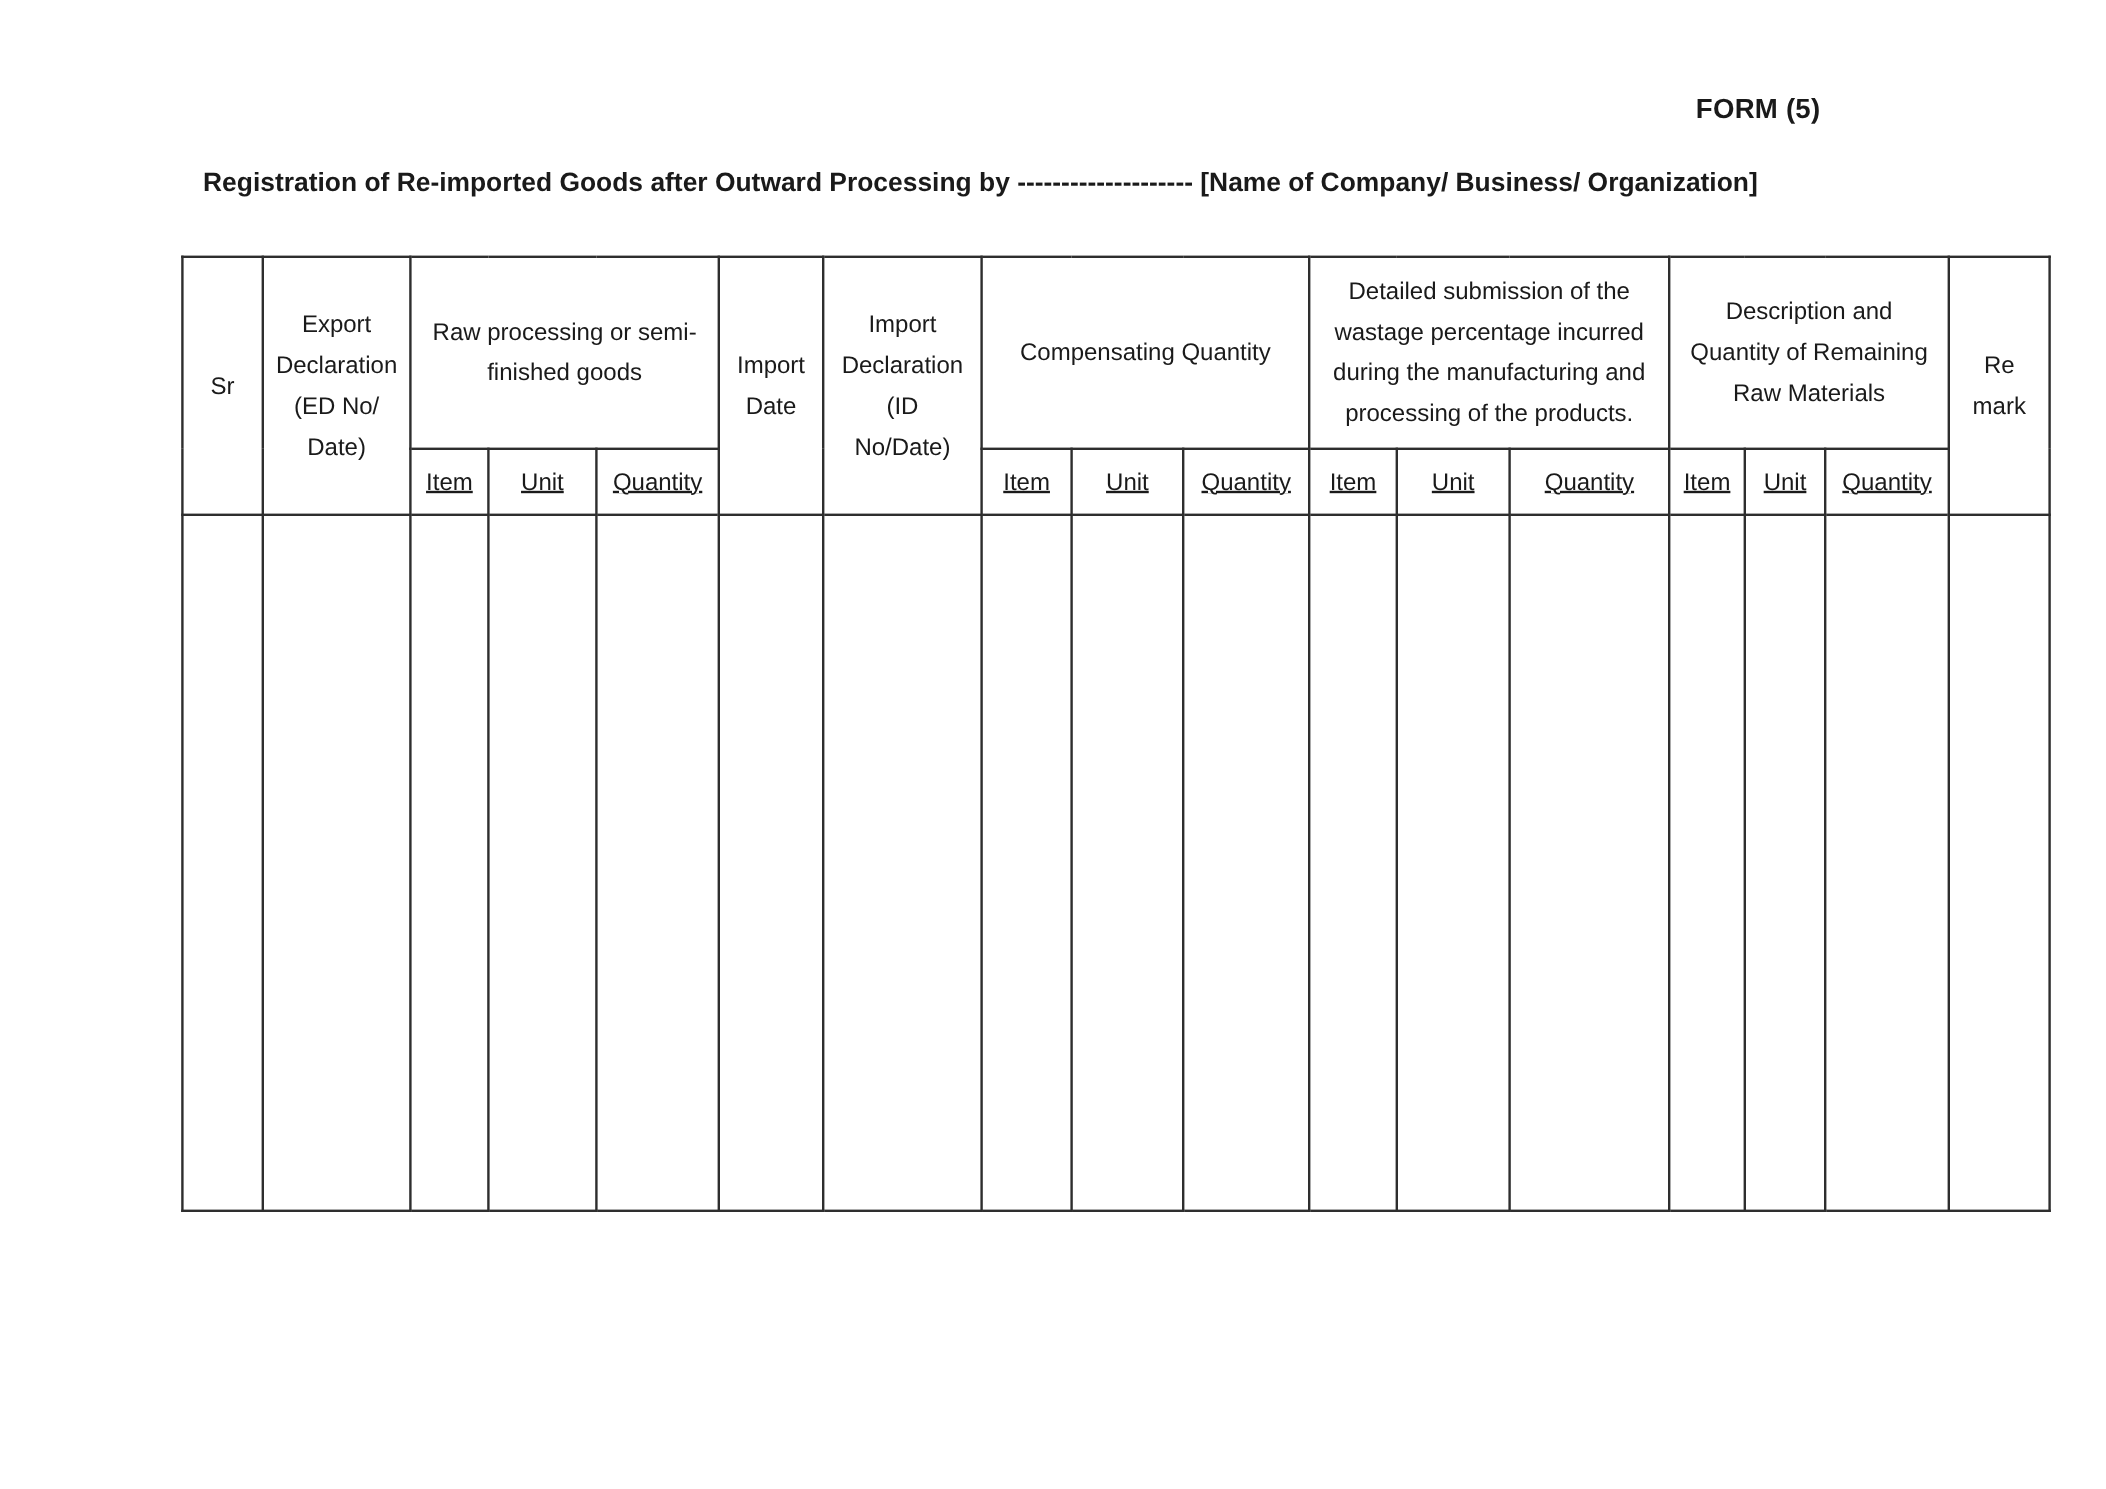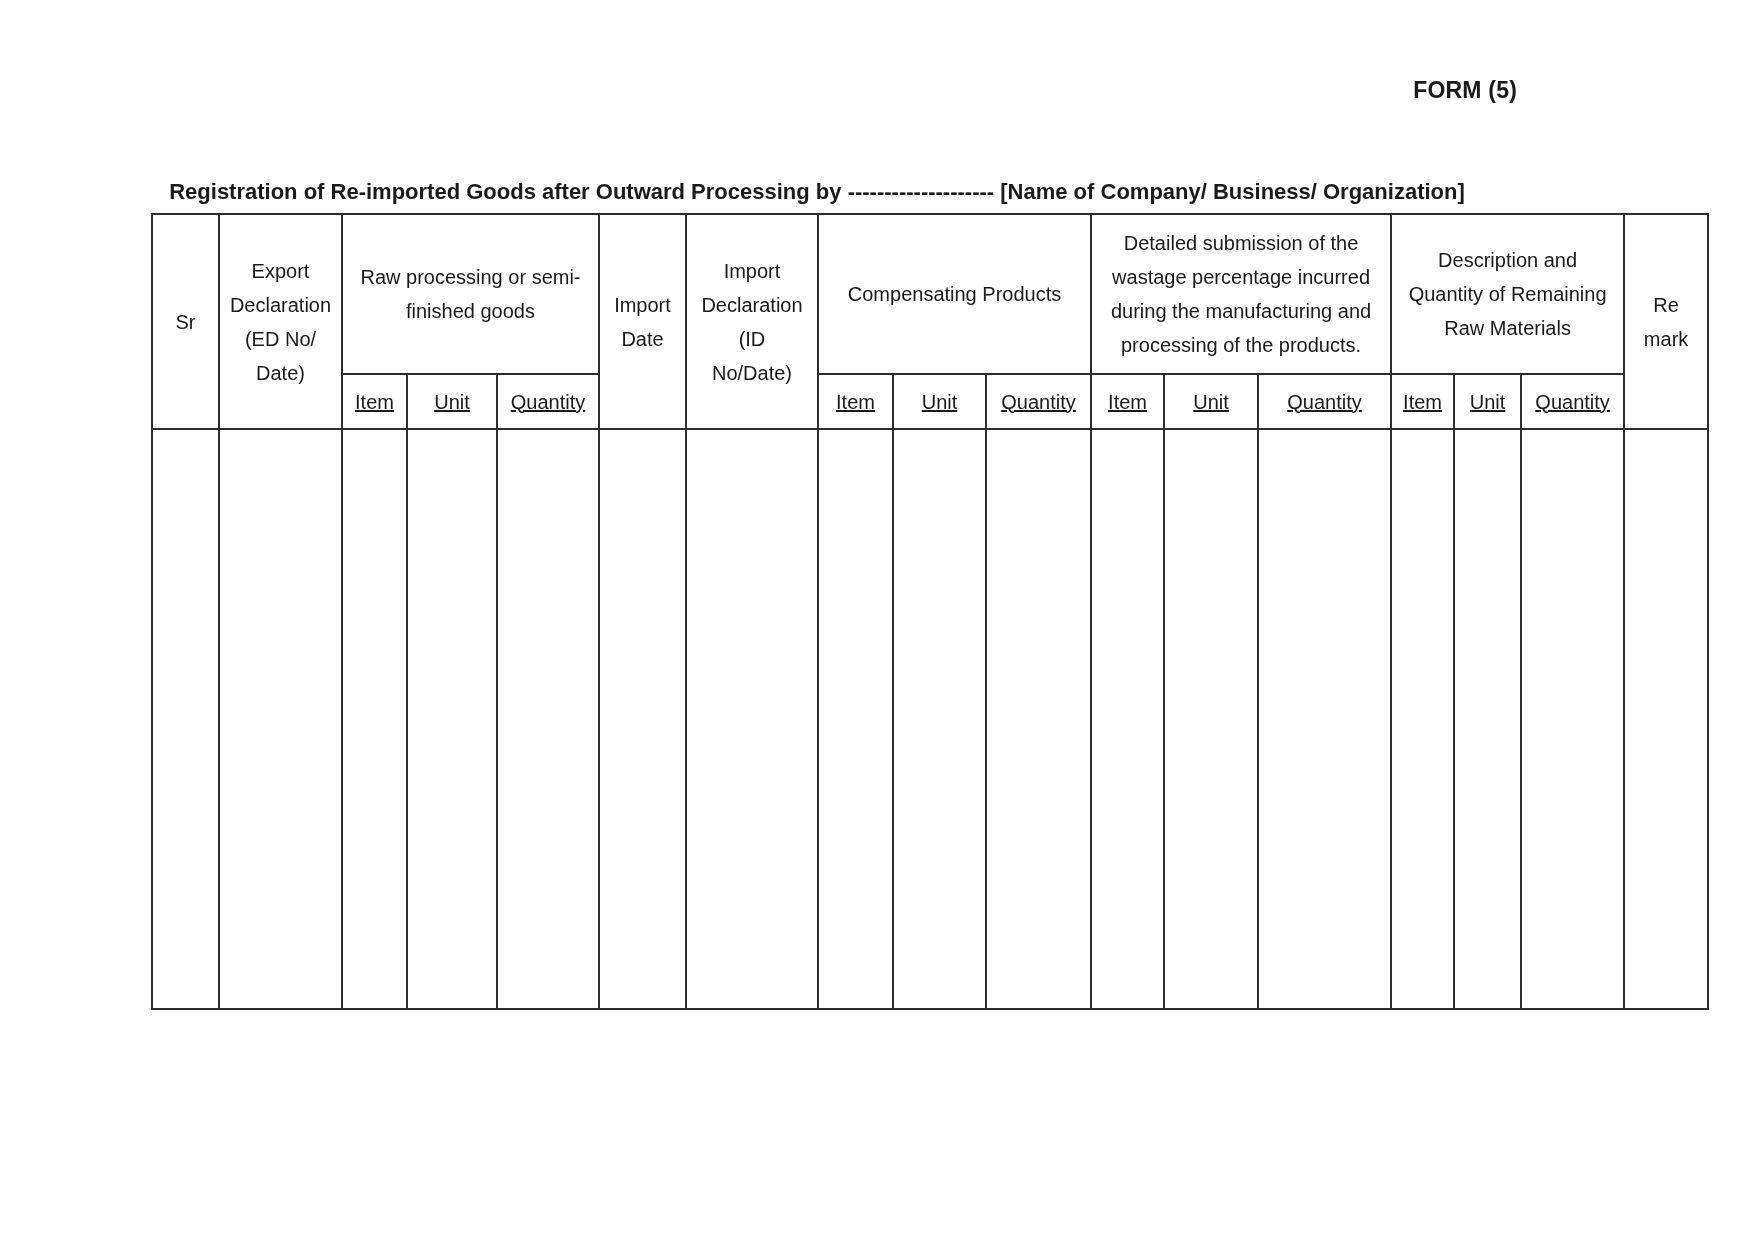--- a/index.html
+++ b/index.html
@@ -23,21 +23,20 @@
     letter-spacing: 0.2px;
   }
   .doc-title {
     position: absolute;
     top: 139px;
     left: 133px;
     width: 1368px;
     text-align: center;
     font-size: 22px;
     font-weight: 700;
-    margin-top: 40px;
   }
   table.form-table {
     position: absolute;
     left: 151px;
     top: 213px;
     width: 1556px;
     border-collapse: collapse;
     table-layout: fixed;
   }
   .form-table th, .form-table td {
@@ -98,21 +97,21 @@
 (ED No/
 Date)</th>
       <th class="th-group" colspan="3">Raw processing or semi-
 finished goods</th>
       <th class="th-span" rowspan="2">Import
 Date</th>
       <th class="th-span" rowspan="2">Import
 Declaration
 (ID
 No/Date)</th>
-      <th class="th-group" colspan="3">Compensating Products</th>
+      <th class="th-group" colspan="3">Compensating Quantity</th>
       <th class="th-group" colspan="3">Detailed submission of the
 wastage percentage incurred
 during the manufacturing and
 processing  of the products.</th>
       <th class="th-group" colspan="3">Description and
 Quantity of Remaining
 Raw Materials</th>
       <th class="th-remark" rowspan="2">Re
 mark</th>
     </tr>

